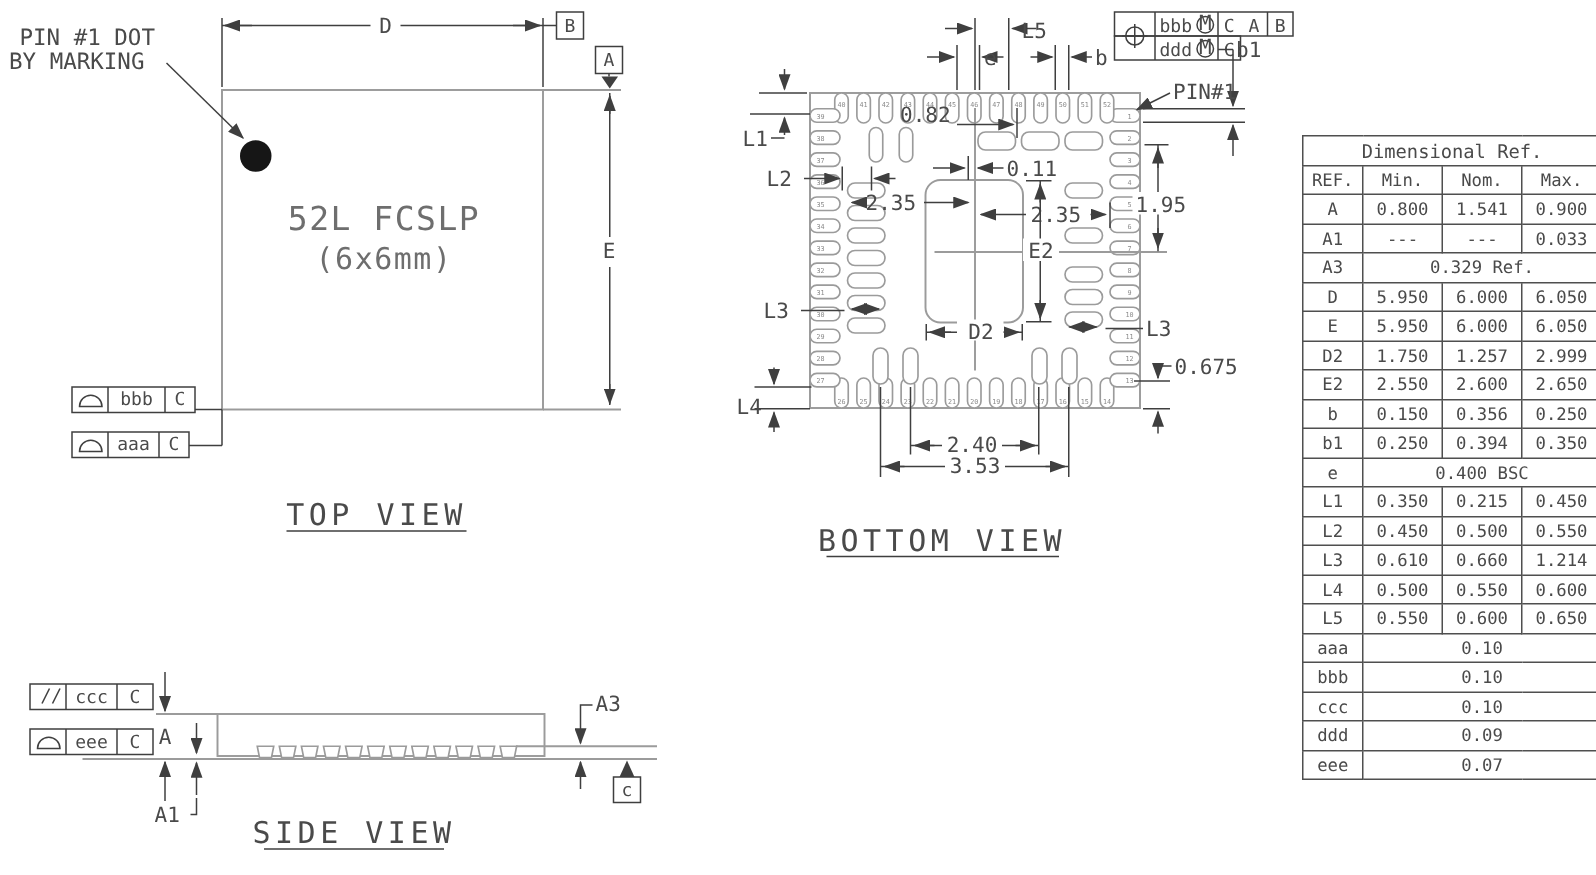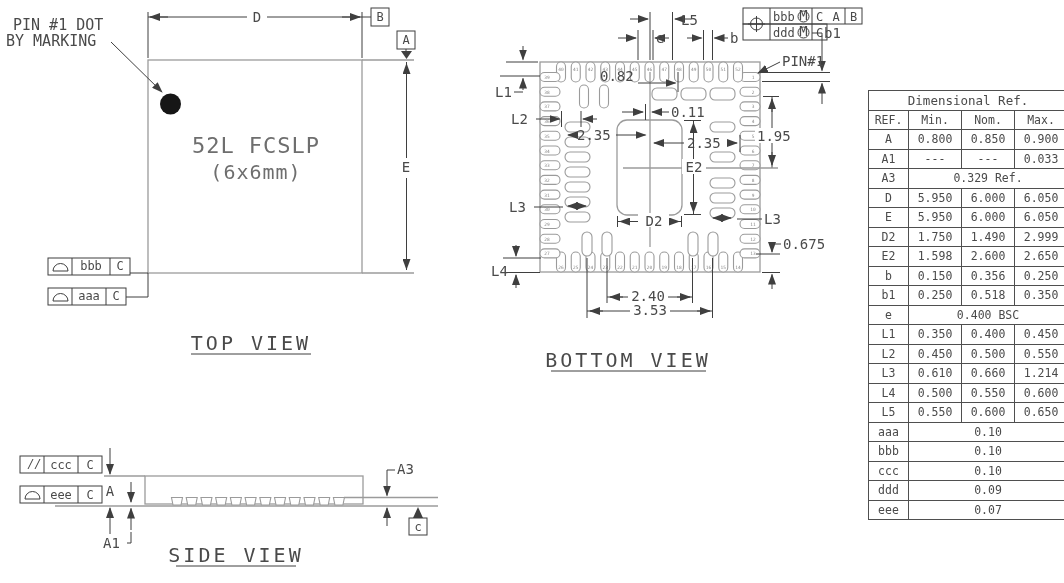--- a/index.html
+++ b/index.html
@@ -481,21 +481,21 @@
       <th>REF.</th>
       <th>Min.</th>
       <th>Nom.</th>
       <th>Max.</th>
     </tr>
   </thead>
   <tbody>
         <tr>
           <td>A</td>
           <td>0.800</td>
-          <td>0.850</td>
+          <td>1.541</td>
           <td>0.900</td>
         </tr>
         <tr>
           <td>A1</td>
           <td>---</td>
           <td>---</td>
           <td>0.033</td>
         </tr>
         <tr>
           <td>A3</td>
@@ -509,49 +509,49 @@
         </tr>
         <tr>
           <td>E</td>
           <td>5.950</td>
           <td>6.000</td>
           <td>6.050</td>
         </tr>
         <tr>
           <td>D2</td>
           <td>1.750</td>
-          <td>1.490</td>
+          <td>1.257</td>
           <td>2.999</td>
         </tr>
         <tr>
           <td>E2</td>
-          <td>1.598</td>
+          <td>2.550</td>
           <td>2.600</td>
           <td>2.650</td>
         </tr>
         <tr>
           <td>b</td>
           <td>0.150</td>
           <td>0.356</td>
           <td>0.250</td>
         </tr>
         <tr>
           <td>b1</td>
           <td>0.250</td>
-          <td>0.518</td>
+          <td>0.394</td>
           <td>0.350</td>
         </tr>
         <tr>
           <td>e</td>
           <td colspan="3">0.400 BSC</td>
         </tr>
         <tr>
           <td>L1</td>
           <td>0.350</td>
-          <td>0.400</td>
+          <td>0.215</td>
           <td>0.450</td>
         </tr>
         <tr>
           <td>L2</td>
           <td>0.450</td>
           <td>0.500</td>
           <td>0.550</td>
         </tr>
         <tr>
           <td>L3</td>

